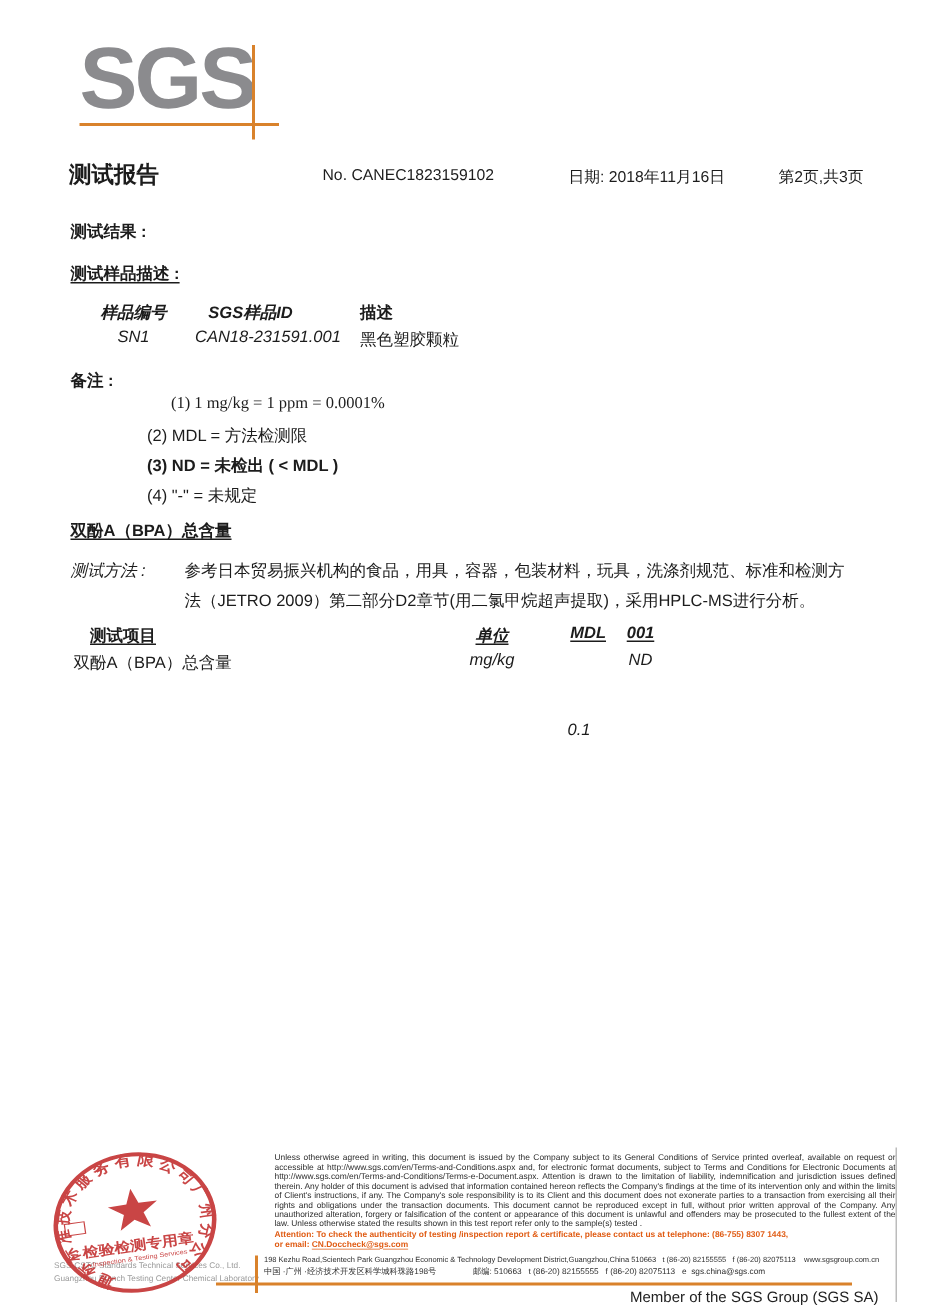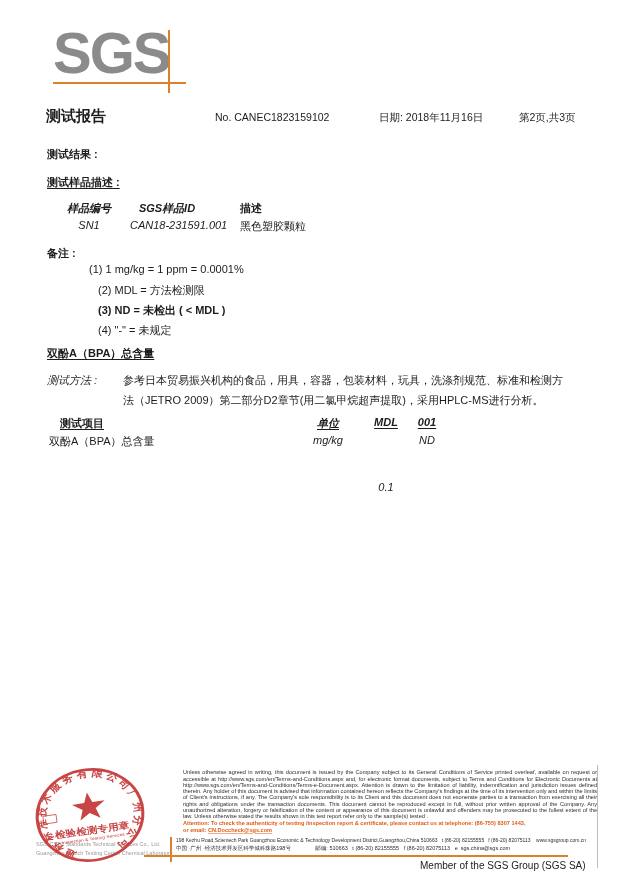--- a/index.html
+++ b/index.html
@@ -43,33 +43,33 @@
   <div class="abs body-txt b u" style="left:47px; top:175px;">测试样品描述 :</div>
 
   <div class="abs body-txt b ctr" style="left:58px; top:201px; width:62px;">样品编号</div>
   <div class="abs body-txt b ctr" style="left:130px; top:201px; width:74px;">SGS样品ID</div>
   <div class="abs body-txt b" style="left:240px; top:201px;">描述</div>
   <div class="abs body-txt ctr" style="left:58px; top:219px; width:62px;">SN1</div>
   <div class="abs body-txt ctr" style="left:130px; top:219px; width:74px;">CAN18-231591.001</div>
   <div class="abs body-txt" style="left:240px; top:219px;">黑色塑胶颗粒</div>
 
   <div class="abs body-txt b" style="left:47px; top:246px;">备注 :</div>
-  <div class="abs body-txt" style="left:89px; top:263px;">(1) 1 mg/kg = 1 ppm = 0.0001%</div>
+  <div class="abs body-txt" style="left:114px; top:263px;font-family:Liberation Serif, serif;">(1) 1 mg/kg = 1 ppm = 0.0001%</div>
   <div class="abs body-txt" style="left:98px; top:283px;">(2) MDL = 方法检测限</div>
   <div class="abs body-txt" style="left:98px; top:303px;font-weight:bold;">(3) ND = 未检出 ( &lt; MDL )</div>
   <div class="abs body-txt" style="left:98px; top:323px;">(4) "-" = 未规定</div>
 
   <div class="abs body-txt b u" style="left:47px; top:346px;">双酚A（BPA）总含量</div>
   <div class="abs body-txt" style="left:47px; top:373px;font-style:italic;">测试方法 :</div>
   <div class="abs body-txt" style="left:123px; top:373px;">参考日本贸易振兴机构的食品，用具，容器，包装材料，玩具，洗涤剂规范、标准和检测方</div>
   <div class="abs body-txt" style="left:123px; top:393px;">法（JETRO 2009）第二部分D2章节(用二氯甲烷超声提取)，采用HPLC-MS进行分析。</div>
 
   <div class="abs body-txt b u" style="left:60px; top:416px;">测试项目</div>
   <div class="abs body-txt b u ctr" style="left:310px; top:416px; width:36px;">单位</div>
-  <div class="abs body-txt b u ctr" style="left:368px; top:416px; width:36px;">MDL</div>
+  <div class="abs body-txt b u ctr" style="left:368px; top:416px; width:36px;text-align:right;">MDL</div>
   <div class="abs body-txt b u it ctr" style="left:412px; top:416px; width:30px;">001</div>
   <div class="abs body-txt" style="left:49px; top:434px;">双酚A（BPA）总含量</div>
   <div class="abs body-txt ctr" style="left:310px; top:434px; width:36px;">mg/kg</div>
   <div class="abs body-txt ctr" style="left:368px; top:434px; width:36px;margin-top:47px;">0.1</div>
   <div class="abs body-txt ctr" style="left:412px; top:434px; width:30px;">ND</div>
 
   <div class="abs" style="left:36px; top:840px; width:340px;">
     <div class="shrink">
       <div class="company">SGS-CSTC Standards Technical Services Co., Ltd.</div>
       <div class="company">Guangzhou Branch Testing Center Chemical Laboratory</div>

